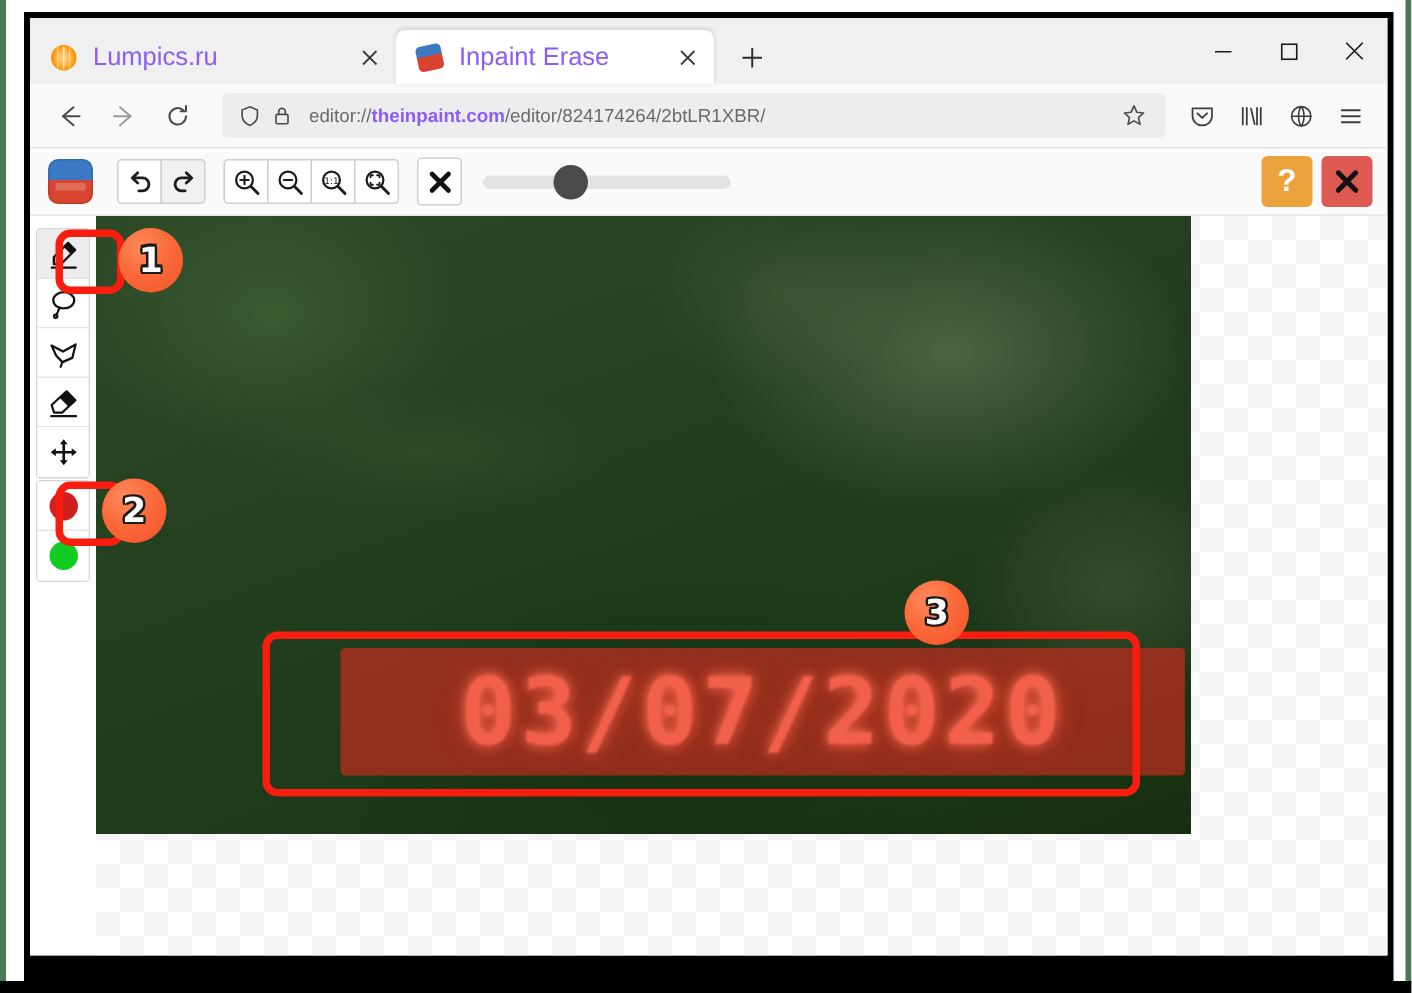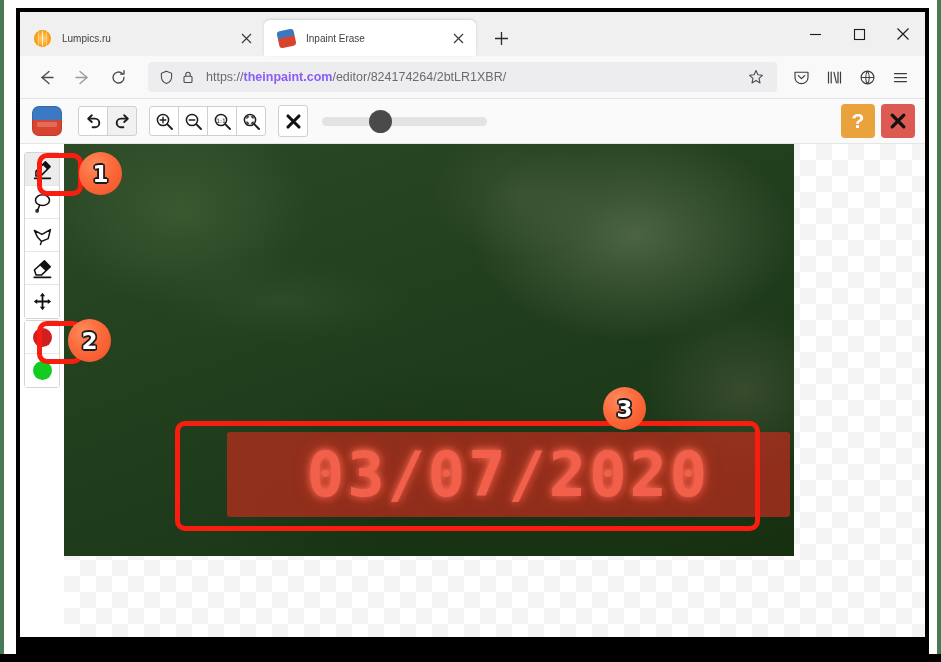--- a/index.html
+++ b/index.html
@@ -82,21 +82,21 @@
       -4px 0 0 -0.2px #ffe9bb;
     transform: rotate(0deg);
     opacity: .85;
   }
   .fav-inpaint {
     border-radius: 3px;
     background: linear-gradient(#3c78c0 0 42%, #d8422e 42% 100%);
     transform: rotate(-12deg);
   }
   .tab-title {
-    font-size: 10px; color: #404040;
+    font-size: 17px; color: #8b5cf6;
     white-space: nowrap; overflow: hidden; text-overflow: ellipsis;
     flex: 1 1 auto;
   }
   .tab-close {
     width: 20px; height: 20px; flex: 0 0 20px;
     display: flex; align-items: center; justify-content: center;
     color: #3b3b3d; font-size: 14px; line-height: 1;
     border-radius: 3px;
   }
   .tab-close svg { display:block; }
@@ -462,21 +462,21 @@
           <svg width="15" height="15" viewBox="0 0 15 15">
               <path d="M7.5 1.2 L12.6 3.3 V7 c0 3.3 -2.5 5.5 -5.1 6.6 C4.9 12.5 2.4 10.3 2.4 7 V3.3 Z" stroke="#4c4c4f" stroke-width="1.1" fill="none"></path>
             </svg>
         </span>
         <span class="urlicon">
           <svg width="14" height="14" viewBox="0 0 14 14">
               <rect x="3" y="6.2" width="8" height="6.3" rx="1" stroke="#4c4c4f" stroke-width="1.1" fill="none"></rect>
               <path d="M4.8 6.2 V4.4 a2.2 2.2 0 0 1 4.4 0 V6.2" stroke="#4c4c4f" stroke-width="1.1" fill="none"></path>
             </svg>
         </span>
-        <span class="urltext"><span>https://</span><b>theinpaint.com</b><span>/editor/824174264/2btLR1XBR/</span></span>
+        <span class="urltext"><span>editor://</span><b>theinpaint.com</b><span>/editor/824174264/2btLR1XBR/</span></span>
         <span class="star">
           <svg width="16" height="16" viewBox="0 0 16 16">
               <path d="M8 1.6 L9.9 5.8 L14.4 6.3 L11 9.4 L12 13.9 L8 11.6 L4 13.9 L5 9.4 L1.6 6.3 L6.1 5.8 Z" stroke="#4c4c4f" stroke-width="1.1" fill="none" stroke-linejoin="round"></path>
             </svg>
         </span>
       </div>
 
       <div class="toolicon">
         <svg width="17" height="17" viewBox="0 0 17 17">
             <path d="M2 3.2 h13 v5.2 c0 3.6 -3 6.2 -6.5 6.2 S2 12 2 8.4 Z" stroke="#3d3d3f" stroke-width="1.15" fill="none" stroke-linejoin="round"></path>

